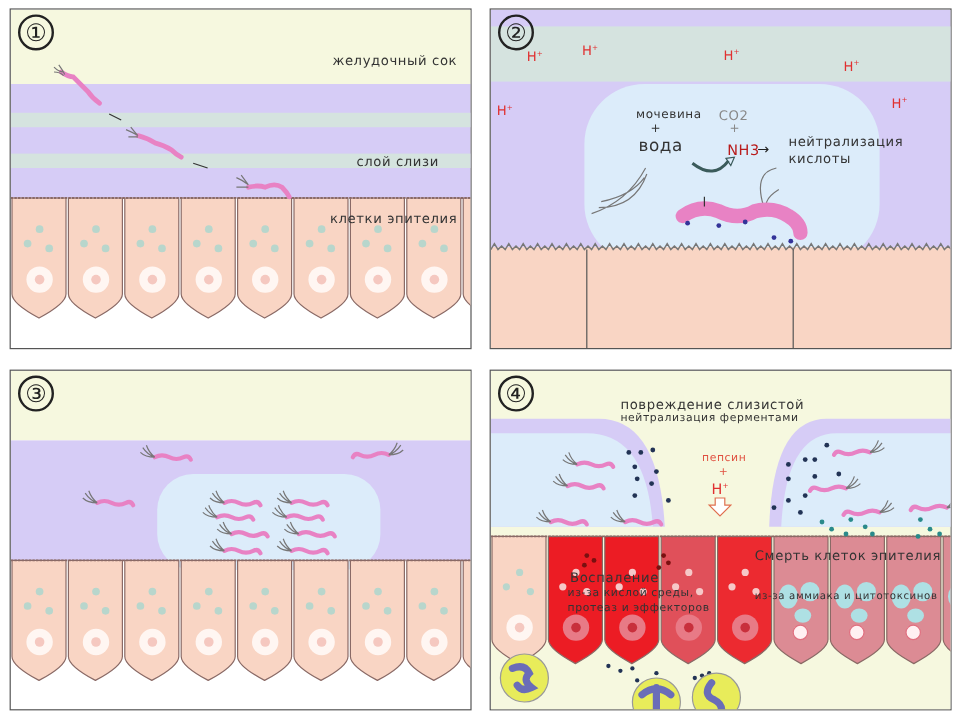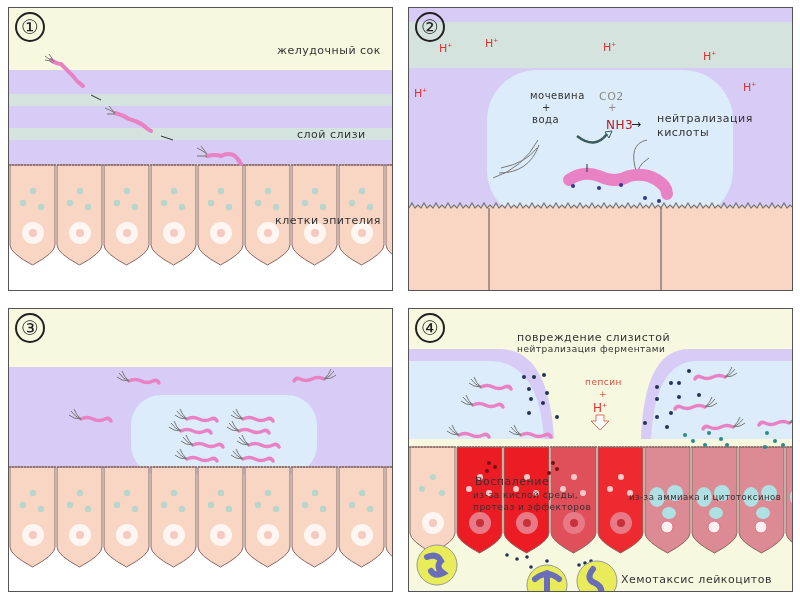--- a/index.html
+++ b/index.html
@@ -111,21 +111,21 @@
     </g>
     <line x1="152" y1="128" x2="164" y2="132" stroke="#333" stroke-width="1"></line>
     <g>
       <path d="M198,148 q8,-2 14,0 q8,-4 14,0 q4,4 6,8" stroke="#e882c4" stroke-width="4" fill="none" stroke-linecap="round"></path>
       <path d="M188,140 q5,2 10,6 M188,148 q5,0 10,0 M192,138 q3,4 6,8" stroke="#777" stroke-width="1" fill="none"></path>
     </g>
   </svg>
   <div class="num">①</div>
   <div class="lbl" style="left:268px; top:36px;">желудочный сок</div>
   <div class="lbl" style="left:288px; top:84px;margin-top:36px;">слой слизи</div>
-  <div class="lbl" style="left:266px; top:168px;margin-top:38px;">клетки эпителия</div>
+  <div class="lbl" style="left:266px; top:168px;">клетки эпителия</div>
 </div>
 
 <div class="panel" id="p2">
   <svg width="385" height="284">
     <rect x="0" y="0" width="385" height="200" fill="#d6ccf6"></rect>
     <rect x="0" y="14" width="385" height="46" fill="#d5e3df"></rect>
     <rect x="78" y="62" width="246" height="150" rx="50" fill="#dcecfa"></rect>
     <rect x="0" y="198" width="385" height="86" fill="#f9d5c4"></rect>
     <path id="p2wave" d="M0,200 L3,195 L6,200 L9,197 L12,200 L15,195 L18,200 L21,197 L24,200 L27,195 L30,200 L33,197 L36,200 L39,195 L42,200 L45,197 L48,200 L51,195 L54,200 L57,197 L60,200 L63,195 L66,200 L69,197 L72,200 L75,195 L78,200 L81,197 L84,200 L87,195 L90,200 L93,197 L96,200 L99,195 L102,200 L105,197 L108,200 L111,195 L114,200 L117,197 L120,200 L123,195 L126,200 L129,197 L132,200 L135,195 L138,200 L141,197 L144,200 L147,195 L150,200 L153,197 L156,200 L159,195 L162,200 L165,197 L168,200 L171,195 L174,200 L177,197 L180,200 L183,195 L186,200 L189,197 L192,200 L195,195 L198,200 L201,197 L204,200 L207,195 L210,200 L213,197 L216,200 L219,195 L222,200 L225,197 L228,200 L231,195 L234,200 L237,197 L240,200 L243,195 L246,200 L249,197 L252,200 L255,195 L258,200 L261,197 L264,200 L267,195 L270,200 L273,197 L276,200 L279,195 L282,200 L285,197 L288,200 L291,195 L294,200 L297,197 L300,200 L303,195 L306,200 L309,197 L312,200 L315,195 L318,200 L321,197 L324,200 L327,195 L330,200 L333,197 L336,200 L339,195 L342,200 L345,197 L348,200 L351,195 L354,200 L357,197 L360,200 L363,195 L366,200 L369,197 L372,200 L375,195 L378,200 L381,197 L384,200 L387,195 L390,200" stroke="#777" stroke-width="1.2" fill="none"></path>
     <line x1="80" y1="200" x2="80" y2="284" stroke="#555" stroke-width="1"></line>
@@ -146,21 +146,21 @@
   </svg>
   <div class="num">②</div>
   <div class="hplus" style="left:30px; top:33px;"><span>H</span><sup>+</sup></div>
   <div class="hplus" style="left:76px; top:28px;"><span>H</span><sup>+</sup></div>
   <div class="hplus" style="left:194px; top:32px;"><span>H</span><sup>+</sup></div>
   <div class="hplus" style="left:294px; top:41px;"><span>H</span><sup>+</sup></div>
   <div class="hplus" style="left:334px; top:72px;"><span>H</span><sup>+</sup></div>
   <div class="hplus" style="left:5px; top:78px;"><span>H</span><sup>+</sup></div>
   <div class="lbl" style="left:121px; top:82px; font-size:10px;">мочевина</div>
   <div class="lbl" style="left:133px; top:94px; font-size:10px;">+</div>
-  <div class="lbl" style="left:123px; top:106px; font-size:10px;">вода</div>
+  <div class="lbl" style="left:123px; top:106px; font-size:14px;">вода</div>
   <div class="lbl" style="left:190px; top:82px; font-size:11px; color:#888;">CO2</div>
   <div class="lbl" style="left:199px; top:94px; font-size:10px; color:#888;">+</div>
   <div class="lbl" style="left:197px; top:110px; font-size:12px; color:#b91c1c;">NH3</div>
   <div class="lbl" style="left:222px; top:109px; font-size:12px; color:#222;">→</div>
   <div class="lbl" style="left:248px; top:104px; font-size:11px;">нейтрализация</div>
   <div class="lbl" style="left:248px; top:118px; font-size:11px;">кислоты</div>
 </div>
 
 <div class="panel" id="p3">
   <svg width="385" height="284">
@@ -466,15 +466,15 @@
   </svg>
   <div class="num">④</div>
   <div class="lbl" style="left:108px; top:22px; font-size:11px;">повреждение слизистой</div>
   <div class="lbl" style="left:108px; top:35px; font-size:9px;">нейтрализация ферментами</div>
   <div class="lbl" style="left:176px; top:68px; font-size:9px; color:#e05040;">пепсин</div>
   <div class="lbl" style="left:190px; top:80px; font-size:9px; color:#e05040;">+</div>
   <div class="hplus" style="left:184px; top:92px; font-size:12px;"><span>H</span><sup>+</sup></div>
   <div class="lbl" style="left:66px; top:166px; font-size:11px;">Воспаление</div>
   <div class="lbl" style="left:64px; top:181px; font-size:9px;">из-за кислой среды,</div>
   <div class="lbl" style="left:64px; top:193px; font-size:9px;">протеаз и эффекторов</div>
+  <div class="lbl" style="left:220px; top:148px; font-size:11px;">Смерть клеток эпителия</div>
   <div class="lbl" style="left:220px; top:163px; font-size:8.5px;margin-top:20px;">из-за аммиака и цитотоксинов</div>
-  <div class="lbl" style="left:212px; top:264px; font-size:11px;">Хемотаксис лейкоцитов</div>
 </div>
 
 </body></html>

